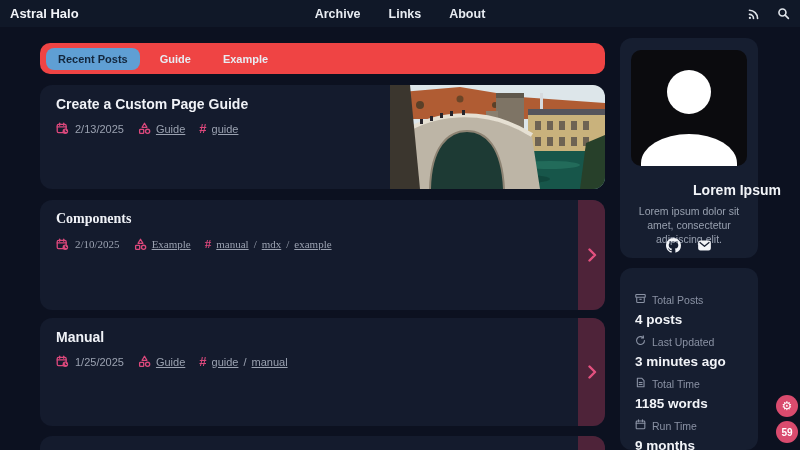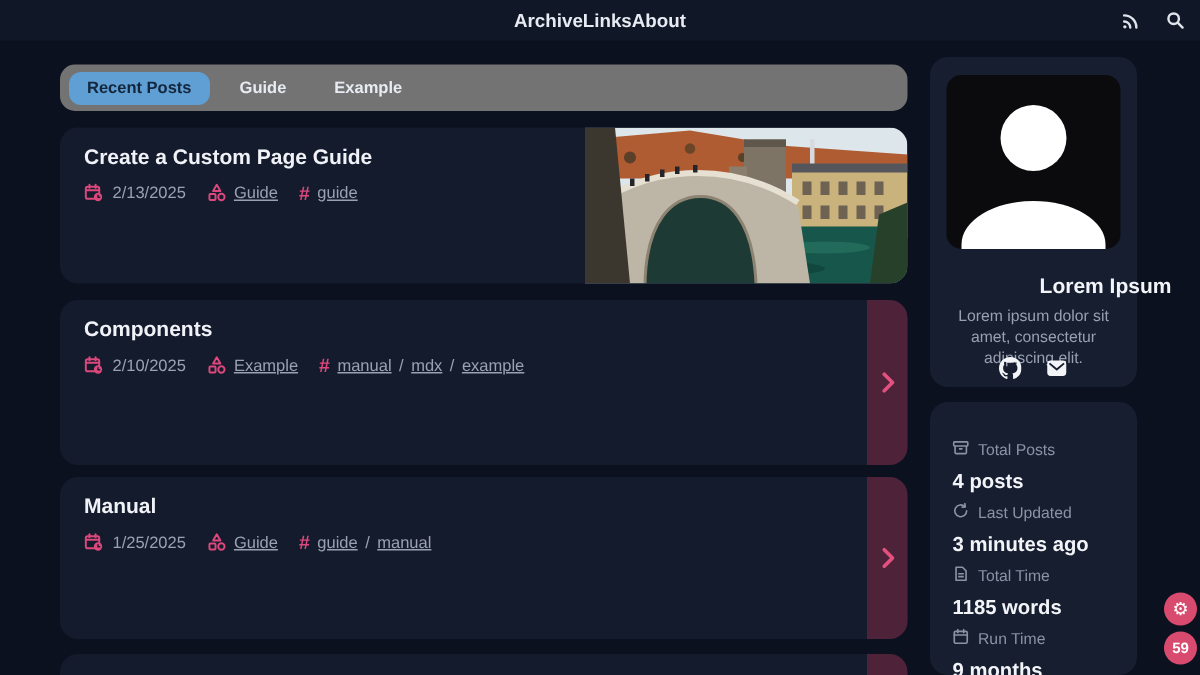--- a/index.html
+++ b/index.html
@@ -9,28 +9,28 @@
     background:#0c1120; color:#eef1f6; position:relative;
   }
   .stage { position:absolute; inset:0; width:800px; height:450px; }
 
   
   .navbar { position:absolute; left:0; top:0; width:800px; height:27px;
     background:#101828; display:flex; align-items:center; }
   .brand { position:absolute; left:10px; top:0; height:27px; display:flex; align-items:center;
     font-size:13px; font-weight:bold; color:#f2f4f8; cursor:pointer; }
   .nav-links { position:absolute; left:0; right:0; top:0; height:27px;
-    display:flex; justify-content:center; align-items:center; }
+    display:flex; justify-content:center; align-items:center; gap:28px; }
   .nav-link { font-size:12.5px; font-weight:bold; color:#e8ecf2; cursor:pointer; }
   .nav-icons { position:absolute; right:10px; top:0; height:27px; display:flex; align-items:center; gap:16px; }
   .nav-icon { width:14px; height:14px; cursor:pointer; display:flex; align-items:center; justify-content:center; }
 
   
   .tabbar { position:absolute; left:40px; top:43px; width:565px; height:31px;
-    background:#737373; border-radius:10px; display:flex; align-items:center; padding:0 6px; gap:8px; }
+    background:#ef4444; border-radius:10px; display:flex; align-items:center; padding:0 6px; gap:8px; }
   .tab { font-size:11px; font-weight:bold; color:#e8ecf2; padding:5px 12px; border-radius:8px; cursor:pointer; }
   .tab.active { background:#5f9fd4; color:#13263c; }
 
   .card { position:absolute; left:40px; width:565px; background:#141b2d; border-radius:12px; }
   .card-title { position:absolute; left:16px; top:11px; font-size:14px; font-weight:bold; color:#f0f2f7; cursor:pointer; }
   .meta { position:absolute; left:16px; top:36px; display:flex; align-items:center; gap:6px;
     font-size:11px; color:#9aa1b0; }
   .meta .mico { display:flex; align-items:center; }
   .meta a, .meta .lnk { color:#9aa1b0; text-decoration:underline; cursor:pointer; }
   .meta .sep { color:#9aa1b0; }
@@ -70,20 +70,21 @@
     color:#ffffff; }
   .fab.gear { left:776px; top:395px; font-size:12px; }
   .fab.progress { left:776px; top:421px; font-size:10px; font-weight:bold; }
 </style>
 </head>
 <body>
 
 <div class="stage">
 
   <div class="navbar">
+    <div class="brand">Astral Halo</div>
     <div class="nav-links">
       <span class="nav-link">Archive</span>
       <span class="nav-link">Links</span>
       <span class="nav-link">About</span>
     </div>
     <div class="nav-icons">
       <span class="nav-icon">
         <svg viewBox="0 0 16 16" width="13" height="13" fill="none" stroke="#dfe4ea" stroke-width="2" stroke-linecap="round">
           <path d="M3 9 a5 5 0 0 1 5 5"></path>
             <path d="M3 4 a10 10 0 0 1 10 10"></path>
@@ -170,21 +171,21 @@
           <rect x="40" y="31" width="3" height="5" fill="#26242b"></rect>
           <rect x="50" y="28" width="3" height="5" fill="#26242b"></rect>
           <rect x="60" y="26" width="3" height="5" fill="#26242b"></rect>
           <rect x="72" y="25" width="3" height="5" fill="#26242b"></rect>
         <polygon points="0,0 20,0 30,104 0,104" fill="#3b362e"></polygon>
         <polygon points="196,58 215,50 215,104 190,104" fill="#27402a"></polygon>
       </svg>
     </div>
   </div>
 
-  <div class="card" style="top:200px; height:110px;">
+  <div class="card" style="top:200px; height:110px;font-family:Liberation Serif, serif;">
     <div class="card-title">Components</div>
     <div class="meta">
       <span class="mico">
         <svg viewBox="0 0 16 16" width="13" height="13" fill="none" stroke="#dc487c" stroke-width="1.6" stroke-linecap="round">
           <rect x="1.5" y="3" width="11" height="10" rx="1.5"></rect>
             <line x1="4.5" y1="1.5" x2="4.5" y2="4"></line>
             <line x1="9.5" y1="1.5" x2="9.5" y2="4"></line>
             <line x1="1.5" y1="6" x2="12.5" y2="6"></line>
           <circle cx="11.5" cy="11.5" r="3.4" fill="#dc487c" stroke="none"></circle>
             <path d="M11.5 10 v1.7 h1.4" stroke="#141b2d" stroke-width="1.1"></path>

